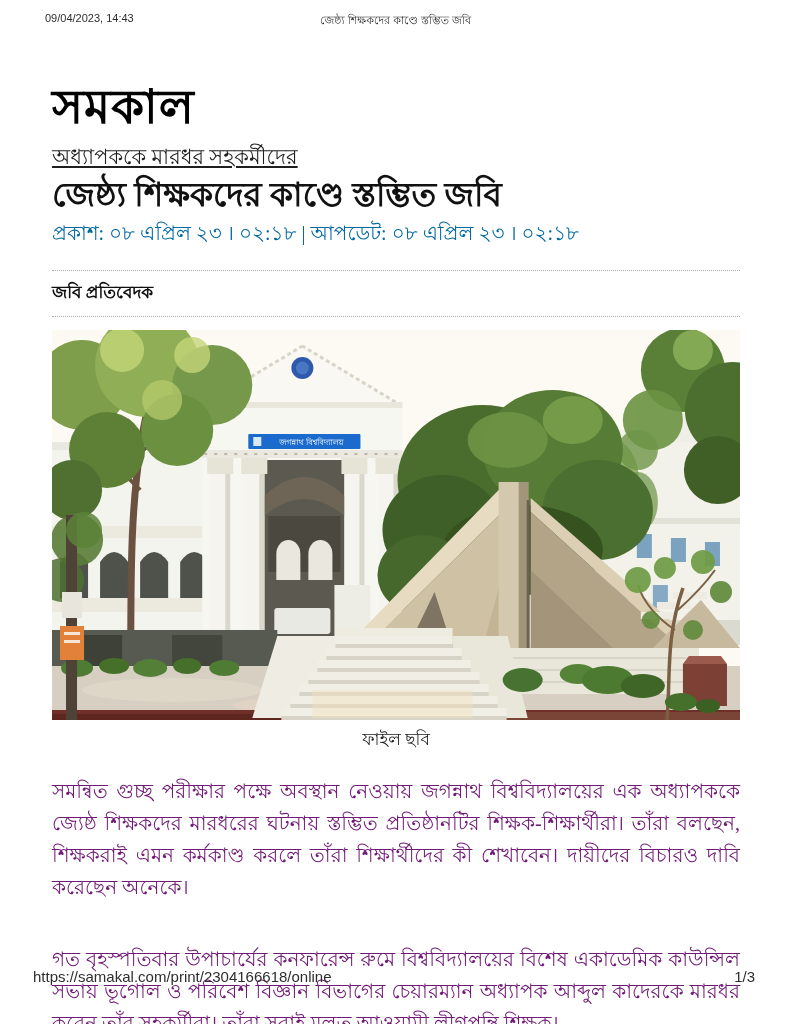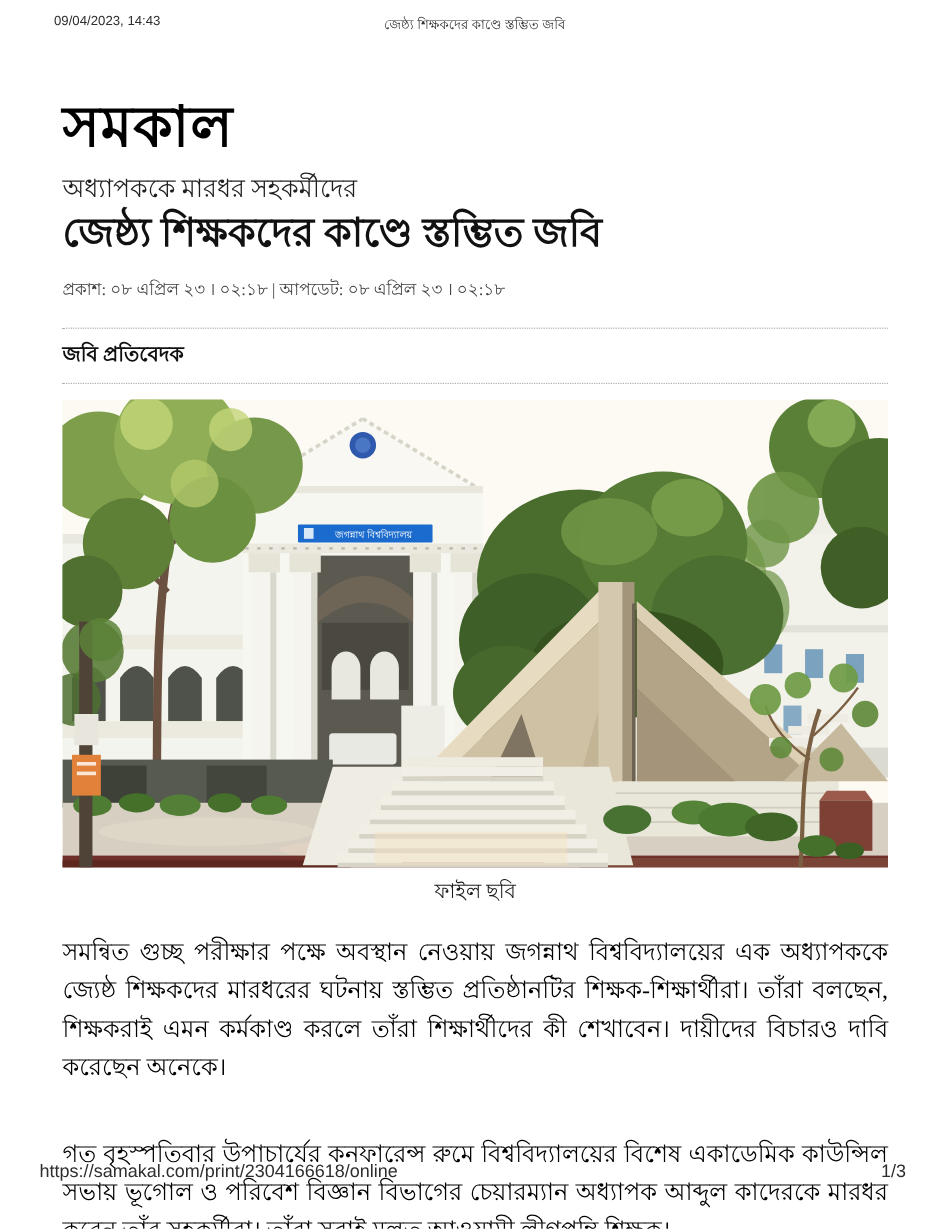--- a/index.html
+++ b/index.html
@@ -16,33 +16,33 @@
 
   .print-footer { position: absolute; top: 968px; left: 33px; right: 36px; height: 16px;
                   font-family: "Liberation Sans", sans-serif; font-size: 15px; color: #2e2e2e; }
   .pf-url { position: absolute; left: 0; top: 0; }
   .pf-page { position: absolute; right: 0; top: 0; }
 
   
   .content { position: absolute; left: 52px; top: 80px; width: 688px; color: #1b1b1b; }
 
   .logo { font-size: 47px; font-weight: 700; color: #000; line-height: 1.15; letter-spacing: 1px; }
-  .kicker { margin-top: 10px; font-size: 21px; color: #1f1f1f; line-height: 1.3; }
+  .kicker { margin-top: 10px; font-size: 21px; color: #1f1f1f; line-height: 1.3; text-decoration: underline; }
   .headline { margin-top: 2px; font-size: 33px; font-weight: 600; color: #111; line-height: 1.35; }
-  .meta { margin-top: 12px; font-size: 14px; color: #404040; }
+  .meta { font-size: 20px; color: #0369a1; }
 
   .rule { margin-top: 19px; border-top: 1px dotted #adadad; height: 0; }
   .byline { padding: 8px 0 9px 0; font-size: 17px; font-weight: 700; color: #101010; }
   .rule2 { border-top: 1px dotted #adadad; height: 0; }
 
   figure.photo { margin-top: 13px; width: 567px; }
   figure.photo svg { display: block; width: 688px; height: 390px; }
   .caption { margin-top: 6px; text-align: center; font-size: 17px; color: #1b1b1b; }
 
-  .body-text p { font-size: 20px; line-height: 1.6; text-align: justify; color: #000000; }
+  .body-text p { font-size: 20px; line-height: 1.6; text-align: justify; color: #701a75; }
   .body-text p.p1 { margin-top: 21px; }
   .body-text p.p2 { margin-top: 40px; }
 </style>
 </head>
 <body>
 
 <div class="page">
 
   <div class="print-header">
     <span class="ph-date">09/04/2023, 14:43</span>

